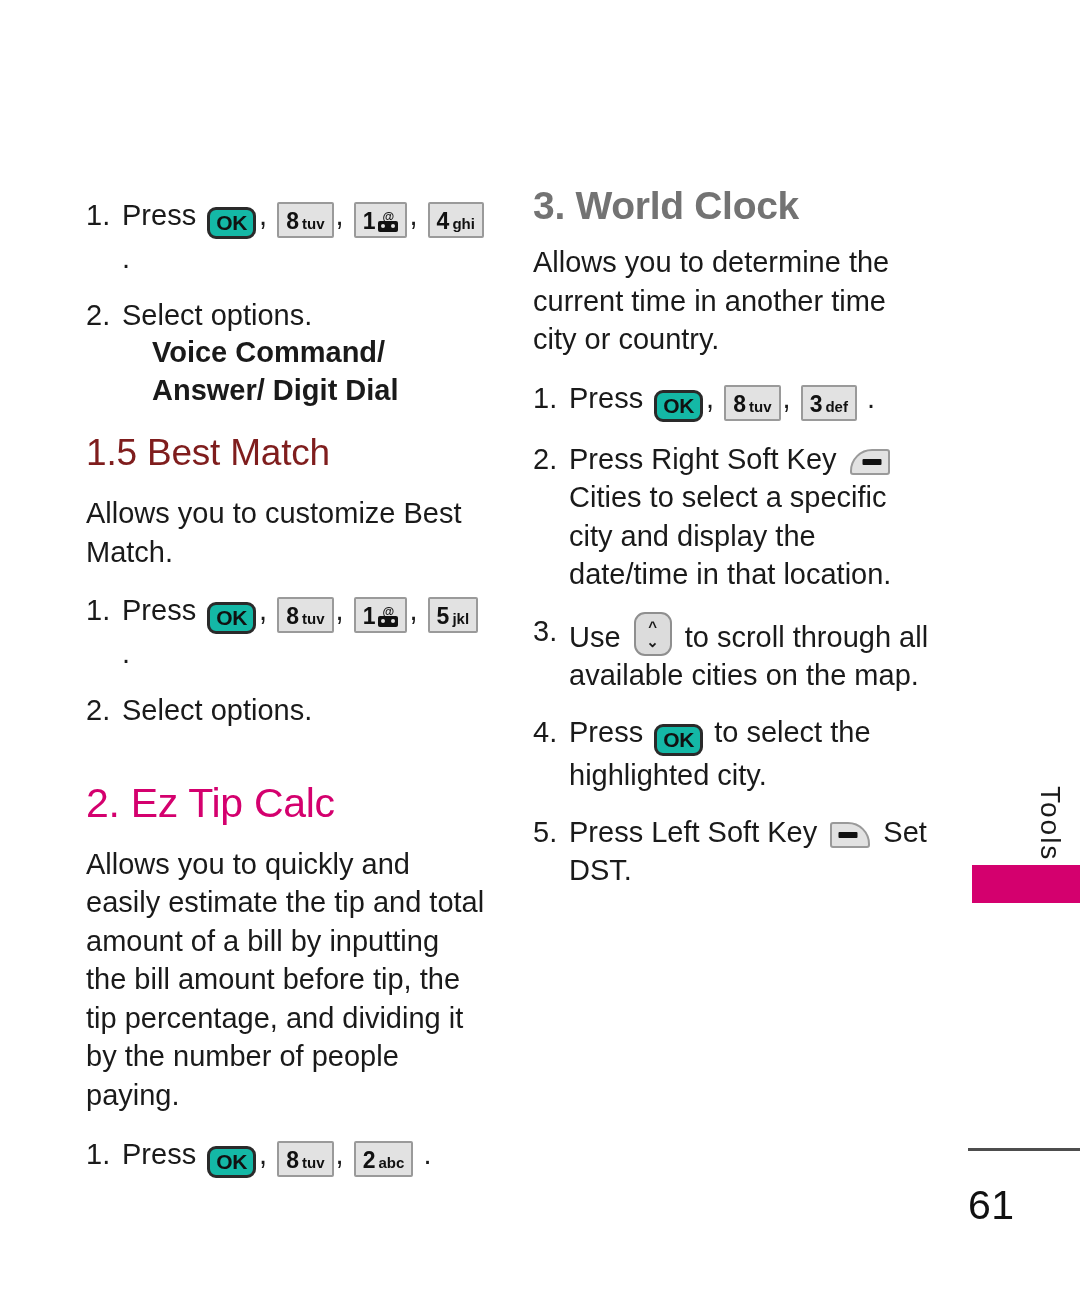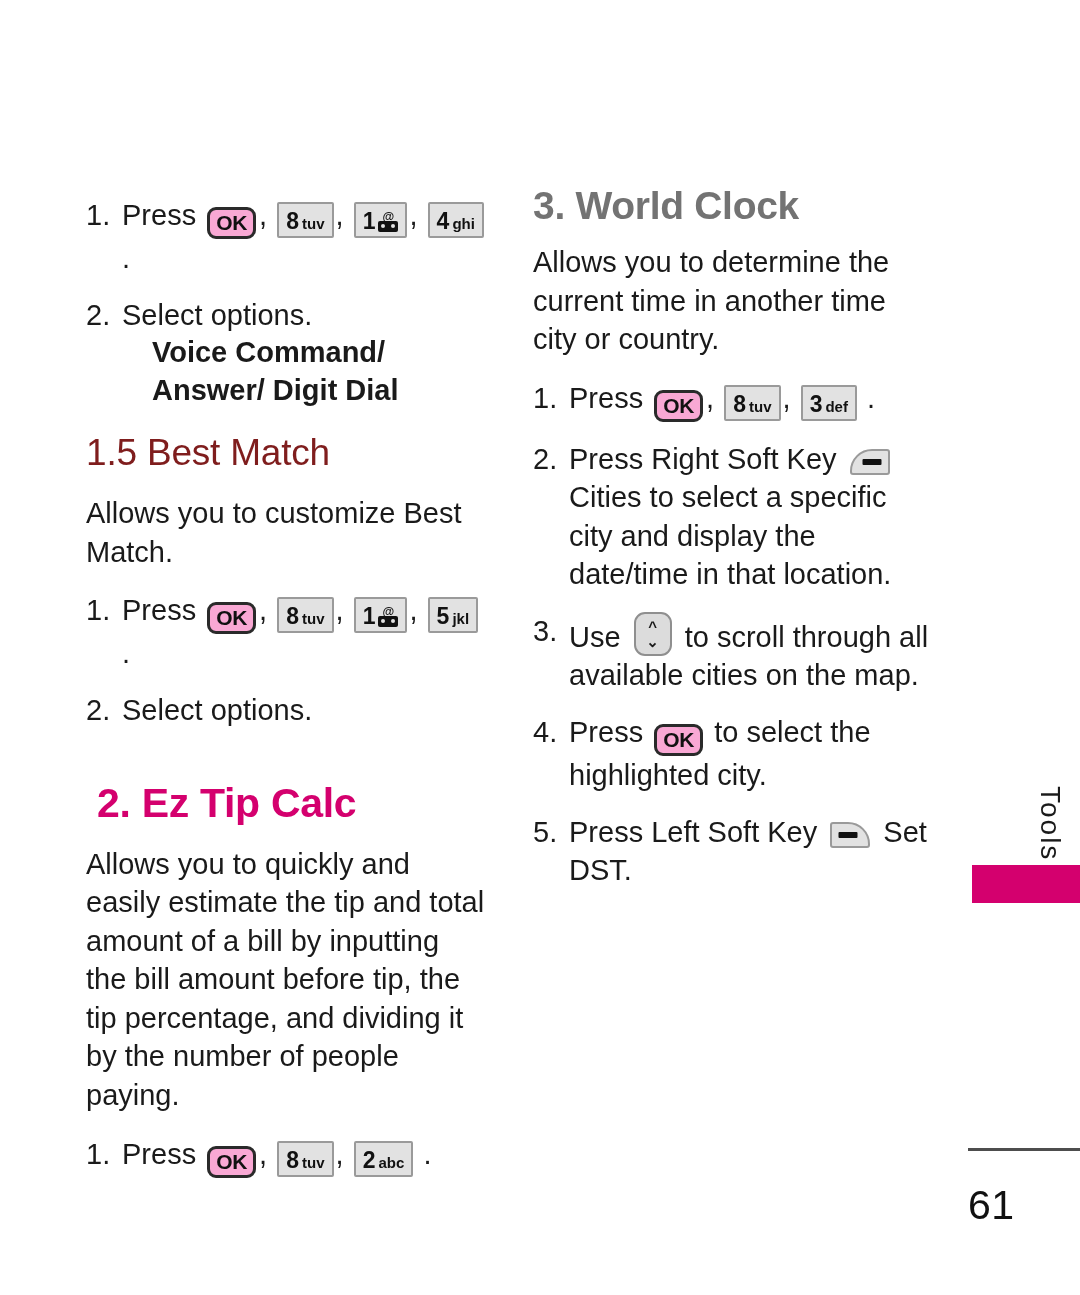--- a/index.html
+++ b/index.html
@@ -36,23 +36,23 @@
     color: #7f1d1d;
     font-size: 37px;
     font-weight: 400;
     letter-spacing: -0.2px;
     margin: 0 0 22px 0;
     line-height: 1.05;
   }
   .h-main {
     color: #d4006e;
     font-size: 41px;
-    font-weight: 700;
+    font-weight: 400;
     letter-spacing: -0.3px;
-    margin: 0 0 20px 11px;
+    margin: 0 0 20px 0;
     line-height: 1.05;
   }
   .h-main-r {
     color: #737373;
     font-size: 39px;
     font-weight: 700;
     letter-spacing: -0.3px;
     margin: 0 0 16px 0;
     line-height: 1.05;
   }
@@ -112,21 +112,21 @@
     font-weight: 700;
     color: #111;
     margin-left: 3px;
     letter-spacing: 0;
     margin-top: 48px;
   }
 
   .okkey {
     display: inline-block;
     vertical-align: -5px;
-    background: #f9a8d4;
+    background: #14b8a6;
     border: 3px solid #2a2a2a;
     border-radius: 9px;
     padding: 2px 6px 3px 6px;
     margin: 0 3px;
     font-size: 21px;
     font-weight: 700;
     line-height: 1;
     color: #111;
     letter-spacing: -0.3px;
   }

